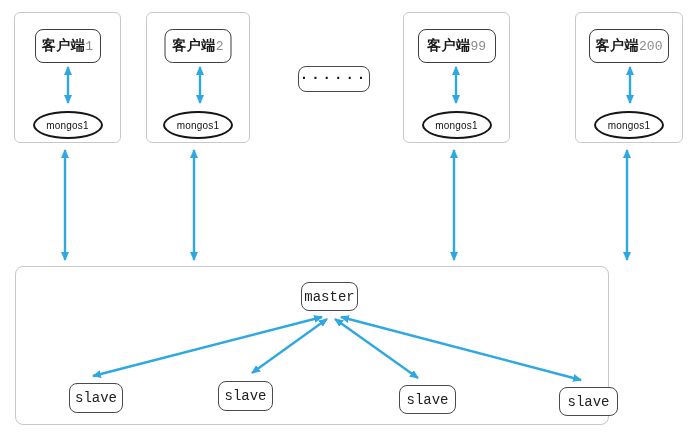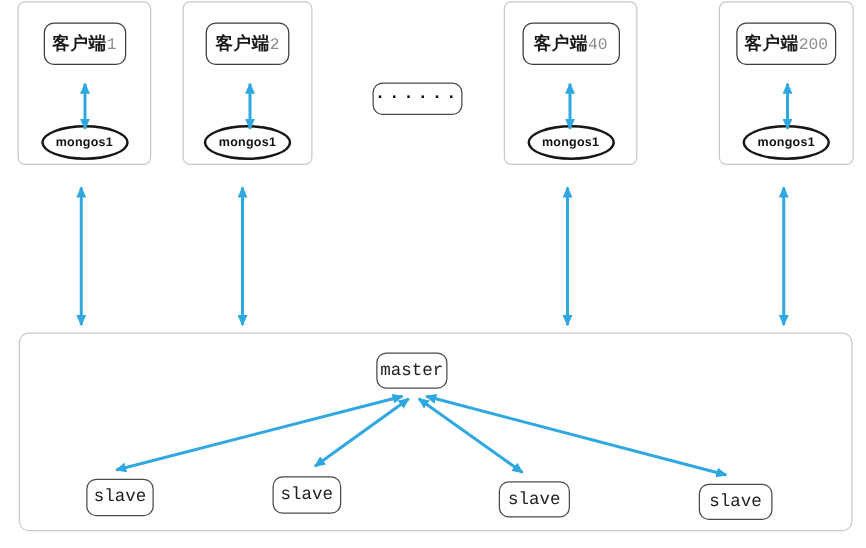--- a/index.html
+++ b/index.html
@@ -3,52 +3,52 @@
 <meta charset="utf-8">
 <style>
   html,body{margin:0;padding:0;background:#ffffff;}
   .canvas{
     position:relative;width:693px;height:438px;background:#ffffff;overflow:hidden;
     font-family:"Liberation Sans",sans-serif;
   }
   .arrow-layer{position:absolute;left:0;top:0;width:693px;height:438px;pointer-events:none;z-index:5;}
   
   .client-group{
-    position:absolute;top:1px;height:131px;border:1px solid #c9c9c9;border-radius:6px;
+    position:absolute;top:12px;height:131px;border:1px solid #c9c9c9;border-radius:6px;
     background:#ffffff;box-sizing:border-box;z-index:2;
   }
   
   .client-box{
     position:absolute;top:16px;left:50%;transform:translateX(-50%);height:34px;
     border:1.5px solid #3d3d3d;border-radius:8px;background:#ffffff;box-sizing:border-box;
     display:flex;align-items:baseline;justify-content:center;padding-top:7px;
     white-space:nowrap;
   }
   .client-box .cn{font-size:14px;font-weight:bold;color:#1a1a1a;letter-spacing:0.5px;}
   .client-box .num{font-size:13px;color:#8c8c8c;font-family:"Liberation Mono",monospace;}
   
   .ellipse{
     position:absolute;top:98px;left:50%;transform:translateX(-50%);width:70px;height:28px;
     border:2px solid #161616;border-radius:50%;background:#ffffff;box-sizing:border-box;
     display:flex;align-items:center;justify-content:center;
   }
-  .ellipse span{font-size:10px;font-weight:bold;color:#111111;letter-spacing:0.2px;}
+  .ellipse span{font-size:10px;font-weight:normal;color:#111111;letter-spacing:0.2px;}
   
   .dots-box{
     position:absolute;left:298px;top:66px;width:72px;height:26px;
     border:1.4px solid #4a4a4a;border-radius:8px;background:#ffffff;box-sizing:border-box;
     display:flex;align-items:center;justify-content:center;z-index:2;
   }
   .dots-box span{
     font-family:"Liberation Mono",monospace;font-weight:bold;font-size:14px;color:#111111;
     letter-spacing:3px;transform:translateY(-4px);
   }
   
   .cluster{
-    position:absolute;left:15px;top:266px;width:667px;height:159px;
+    position:absolute;left:15px;top:266px;width:594px;height:159px;
     border:1px solid #c9c9c9;border-radius:8px;background:#ffffff;box-sizing:border-box;z-index:1;padding-left:36px;
   }
   .node-box{
     position:absolute;border:1.5px solid #4a4a4a;border-radius:8px;background:#ffffff;
     box-sizing:border-box;display:flex;align-items:center;justify-content:center;
     font-family:"Liberation Mono",monospace;font-size:14px;color:#222222;z-index:2;
   }
 </style>
 </head>
 <body>
@@ -103,21 +103,21 @@
     </div>
   </div>
 
   <div class="dots-box">
     <span>......</span>
   </div>
 
   <div class="client-group" style="left:403px;width:107px;">
     <div class="client-box" style="width:78px;">
       <span class="cn">客户端</span>
-        <span class="num">40</span>
+        <span class="num">99</span>
     </div>
     <div class="ellipse">
       <span>mongos1</span>
     </div>
   </div>
 
   <div class="client-group" style="left:575px;width:108px;">
     <div class="client-box" style="width:80px;">
       <span class="cn">客户端</span>
         <span class="num">200</span>

